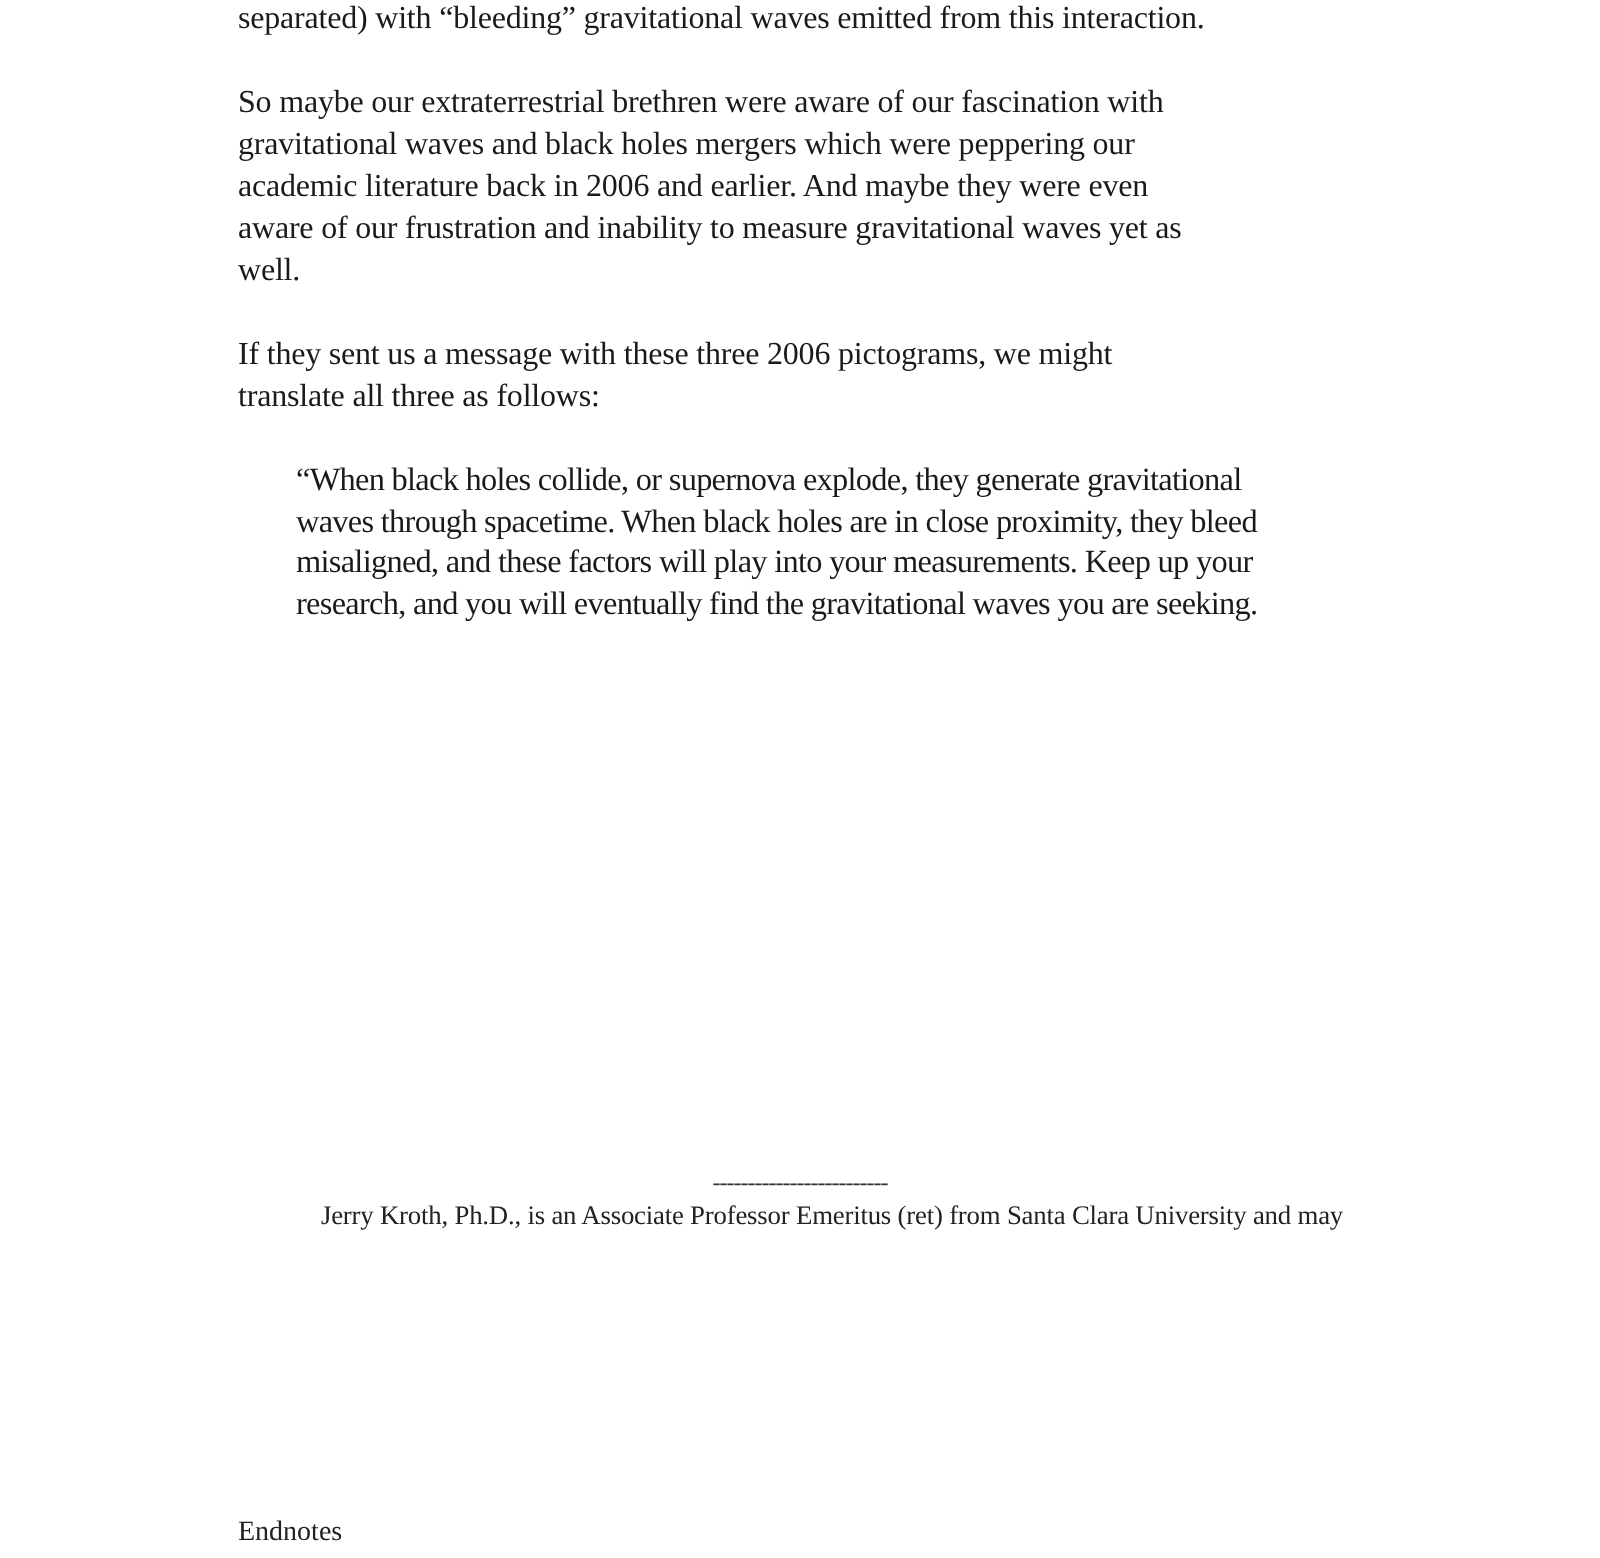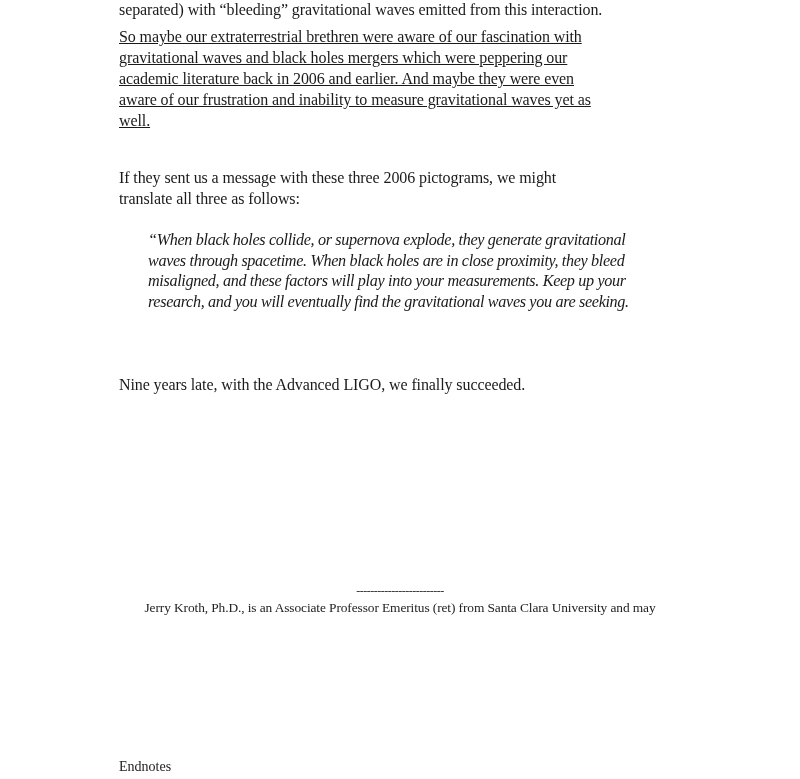--- a/index.html
+++ b/index.html
@@ -25,48 +25,47 @@
     .para {
       position: absolute;
       left: 119px;
       width: 565px;
       font-size: 16px;
       line-height: 21px;
       margin: 0;
       letter-spacing: -0.1px;
     }
     .p1 { top: -1px; white-space: nowrap; }
-    .p2 { top: 26px; text-decoration: underline; }
+    .p2 { top: 41px; }
     .p3 { top: 167px; }
     .quote {
       position: absolute;
       left: 148px;
       width: 510px;
       top: 230px;
       font-size: 16.2px;
       line-height: 20.6px;
-      font-style: italic;
       margin: 0;
       letter-spacing: -0.35px;
     }
     .p4 { top: 374px; white-space: nowrap; }
     .divider {
       position: absolute;
       left: 0;
       width: 800px;
       top: 584px;
       text-align: center;
       font-size: 12px;
       line-height: 14px;
       letter-spacing: -0.5px;
       color: #333;
     }
     .bio {
       position: absolute;
-      left: 112px;
+      left: 128px;
       width: 576px;
       top: 599px;
       text-align: center;
       font-size: 13.4px;
       line-height: 17px;
       margin: 0;
       color: #222;
       letter-spacing: -0.1px;
     }
     .endnotes {
@@ -99,21 +98,20 @@
     <span class="line">translate all three as follows:</span>
   </p>
 
   <blockquote class="quote">
     <span class="line">“When black holes collide, or supernova explode, they generate gravitational</span>
     <span class="line">waves through spacetime.  When black holes are in close proximity, they bleed</span>
     <span class="line">misaligned, and these factors will play into your measurements. Keep up your</span>
     <span class="line">research, and you will eventually  find the gravitational waves you are seeking.</span>
   </blockquote>
 
-  <p class="para p4">Nine years late, with the Advanced LIGO, we finally succeeded.</p>
 
   <div class="divider">-------------------------</div>
 
   <p class="bio">
     <span class="line">Jerry Kroth, Ph.D., is an Associate Professor Emeritus (ret) from Santa Clara University and may</span>
   </p>
 
   <div class="endnotes">Endnotes</div>
 
 </div>

